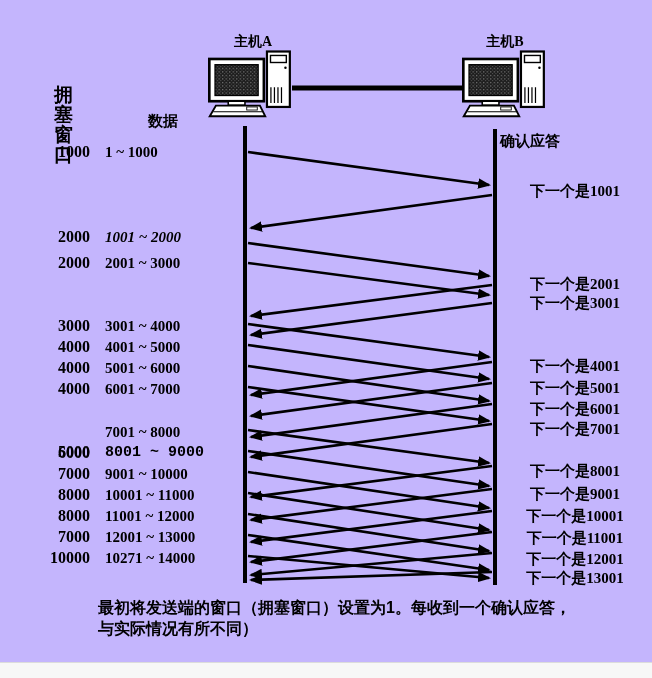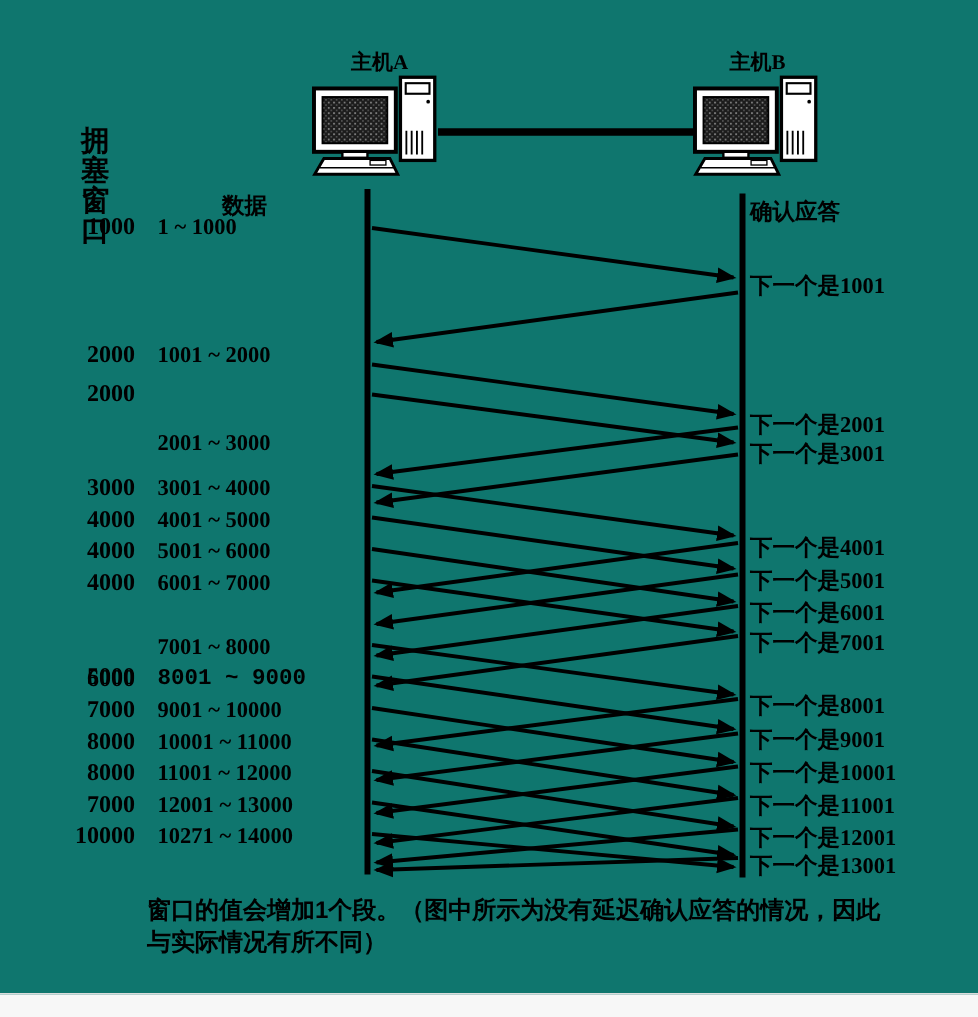--- a/index.html
+++ b/index.html
@@ -1,21 +1,21 @@
 <!DOCTYPE html>
 <html><head>
 <meta charset="utf-8">
 <style>
   * { margin: 0; padding: 0; box-sizing: border-box; }
   html, body { background: #ffffff; }
   #frame {
     position: relative;
     width: 652px;
     height: 678px;
-    background: #0f766e;
+    background: #c4b5fd;
     overflow: hidden;
     font-family: "Liberation Serif", "DejaVu Serif", serif;
     color: #000;
   }
   #diagram-svg { position: absolute; left: 0; top: 0; }
   .abs { position: absolute; }
 
   .host-label {
     width: 80px; text-align: center;
     font-size: 14px; font-weight: bold;
@@ -30,21 +30,21 @@
     position: absolute; left: 28px; width: 62px; height: 20px;
     text-align: right; font-size: 16px; font-weight: bold; line-height: 20px;
     letter-spacing: 0px;
   }
   .data-range {
     position: absolute; left: 105px; width: 132px; height: 20px;
     font-size: 15px; font-weight: bold; line-height: 20px;
   }
   .ack-label {
     position: absolute; left: 500px; width: 150px; height: 20px;
-    text-align: left; font-size: 15px; font-weight: bold; line-height: 20px;
+    text-align: center; font-size: 15px; font-weight: bold; line-height: 20px;
     white-space: nowrap;
   }
   .caption {
     left: 98px; top: 597px; width: 548px;
     font-family: "Liberation Sans", "DejaVu Sans", sans-serif;
     font-size: 16px; font-weight: bold; line-height: 21px;
     white-space: nowrap;
   }
   .footer-divider {
     left: 0; top: 662px; width: 652px; height: 1px; background: #dcdcdc;
@@ -125,30 +125,30 @@
   </svg>
 
   <div class="abs host-label" style="left:213px; top:33px;">主机A</div>
   <div class="abs host-label" style="left:465px; top:33px;">主机B</div>
 
   <div class="abs cwnd-header">
     <div>拥塞</div>
     <div>窗口</div>
   </div>
 
-  <div class="abs col-header" style="left:148px; top:128px;text-align:right;">数据</div>
+  <div class="abs col-header" style="left:148px; top:112px;text-align:right;">数据</div>
   <div class="abs col-header" style="left:500px; top:132px;text-align:center;">确认应答</div>
 
   <div id="row-labels">
       <div class="cwnd-value" style="top: 142px;">1000</div>
       <div class="data-range" style="top: 142px;">1 ~ 1000</div>
       <div class="cwnd-value" style="top: 227px;">2000</div>
-      <div class="data-range" style="top: 227px;">1001 ~ 2000</div>
+      <div class="data-range" style="top: 227px; font-style: italic;">1001 ~ 2000</div>
       <div class="cwnd-value" style="top: 253px;">2000</div>
-      <div class="data-range" style="top: 253px; margin-top: 33px;">2001 ~ 3000</div>
+      <div class="data-range" style="top: 253px;">2001 ~ 3000</div>
       <div class="cwnd-value" style="top: 316px;">3000</div>
       <div class="data-range" style="top: 316px;">3001 ~ 4000</div>
       <div class="cwnd-value" style="top: 337px;">4000</div>
       <div class="data-range" style="top: 337px;">4001 ~ 5000</div>
       <div class="cwnd-value" style="top: 358px;">4000</div>
       <div class="data-range" style="top: 358px;">5001 ~ 6000</div>
       <div class="cwnd-value" style="top: 379px;">4000</div>
       <div class="data-range" style="top: 379px;">6001 ~ 7000</div>
       <div class="cwnd-value" style="top: 442px;">5000</div>
       <div class="data-range" style="top: 422px;">7001 ~ 8000</div>
@@ -173,19 +173,19 @@
       <div class="ack-label" style="top: 419px;">下一个是7001</div>
       <div class="ack-label" style="top: 461px;">下一个是8001</div>
       <div class="ack-label" style="top: 484px;">下一个是9001</div>
       <div class="ack-label" style="top: 506px;">下一个是10001</div>
       <div class="ack-label" style="top: 528px;">下一个是11001</div>
       <div class="ack-label" style="top: 549px;">下一个是12001</div>
       <div class="ack-label" style="top: 568px;">下一个是13001</div>
     </div>
 
   <div class="abs caption">
-    <div>窗口的值会增加1个段。（图中所示为没有延迟确认应答的情况，因此</div>
+    <div>最初将发送端的窗口（拥塞窗口）设置为1。每收到一个确认应答，</div>
     <div>与实际情况有所不同）</div>
   </div>
 
   <div class="abs footer-divider"></div>
   <div class="abs footer-strip"></div>
 </div>
 
 </body></html>

